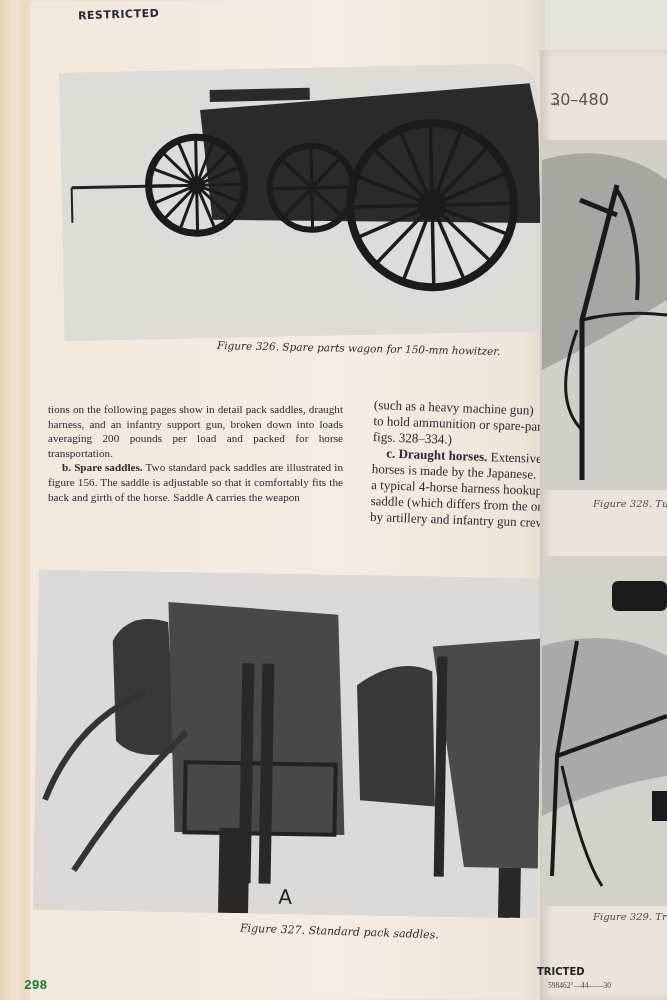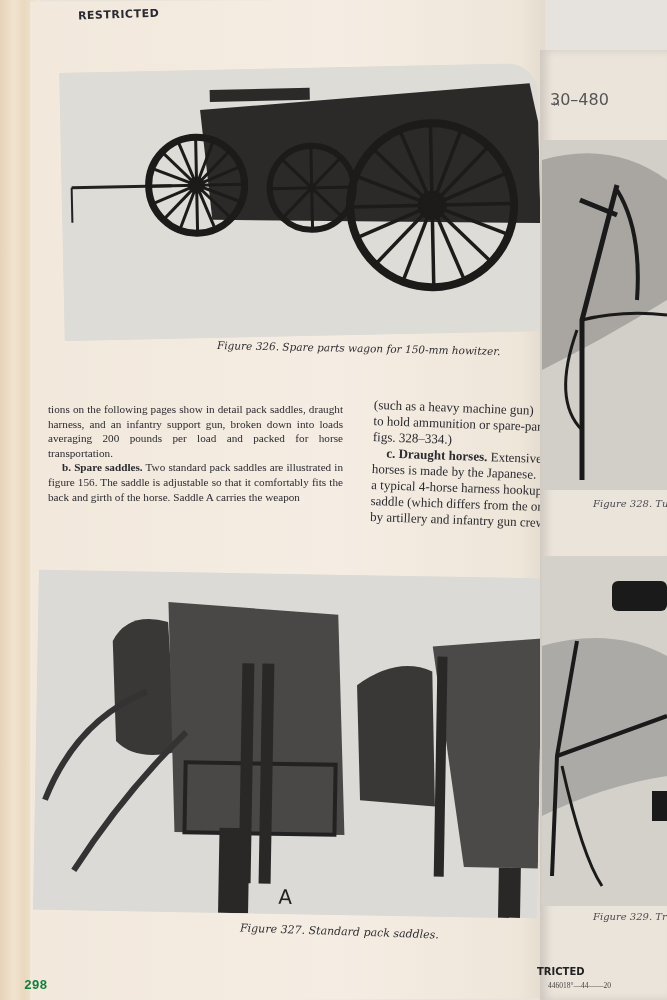--- a/index.html
+++ b/index.html
@@ -194,13 +194,13 @@
     <rect x="70" y="25" width="55" height="30" rx="6" fill="#1a1a1a"></rect>
     <path d="M35,85 L15,200 L10,320" stroke="#1a1a1a" stroke-width="4" fill="none"></path>
     <path d="M15,200 L125,160" stroke="#1a1a1a" stroke-width="4"></path>
     <path d="M20,210 Q40,300 60,330" stroke="#1a1a1a" stroke-width="3" fill="none"></path>
     <rect x="110" y="235" width="15" height="30" fill="#1a1a1a"></rect>
   </svg>
 </div>
 <div class="rp-caption rp-cap2">Figure 329. Tr</div>
 
 <div class="rp-restricted">TRICTED</div>
-<div class="rp-code">446018°—44——20</div>
+<div class="rp-code">598462°—44——30</div>
 
 </body></html>

